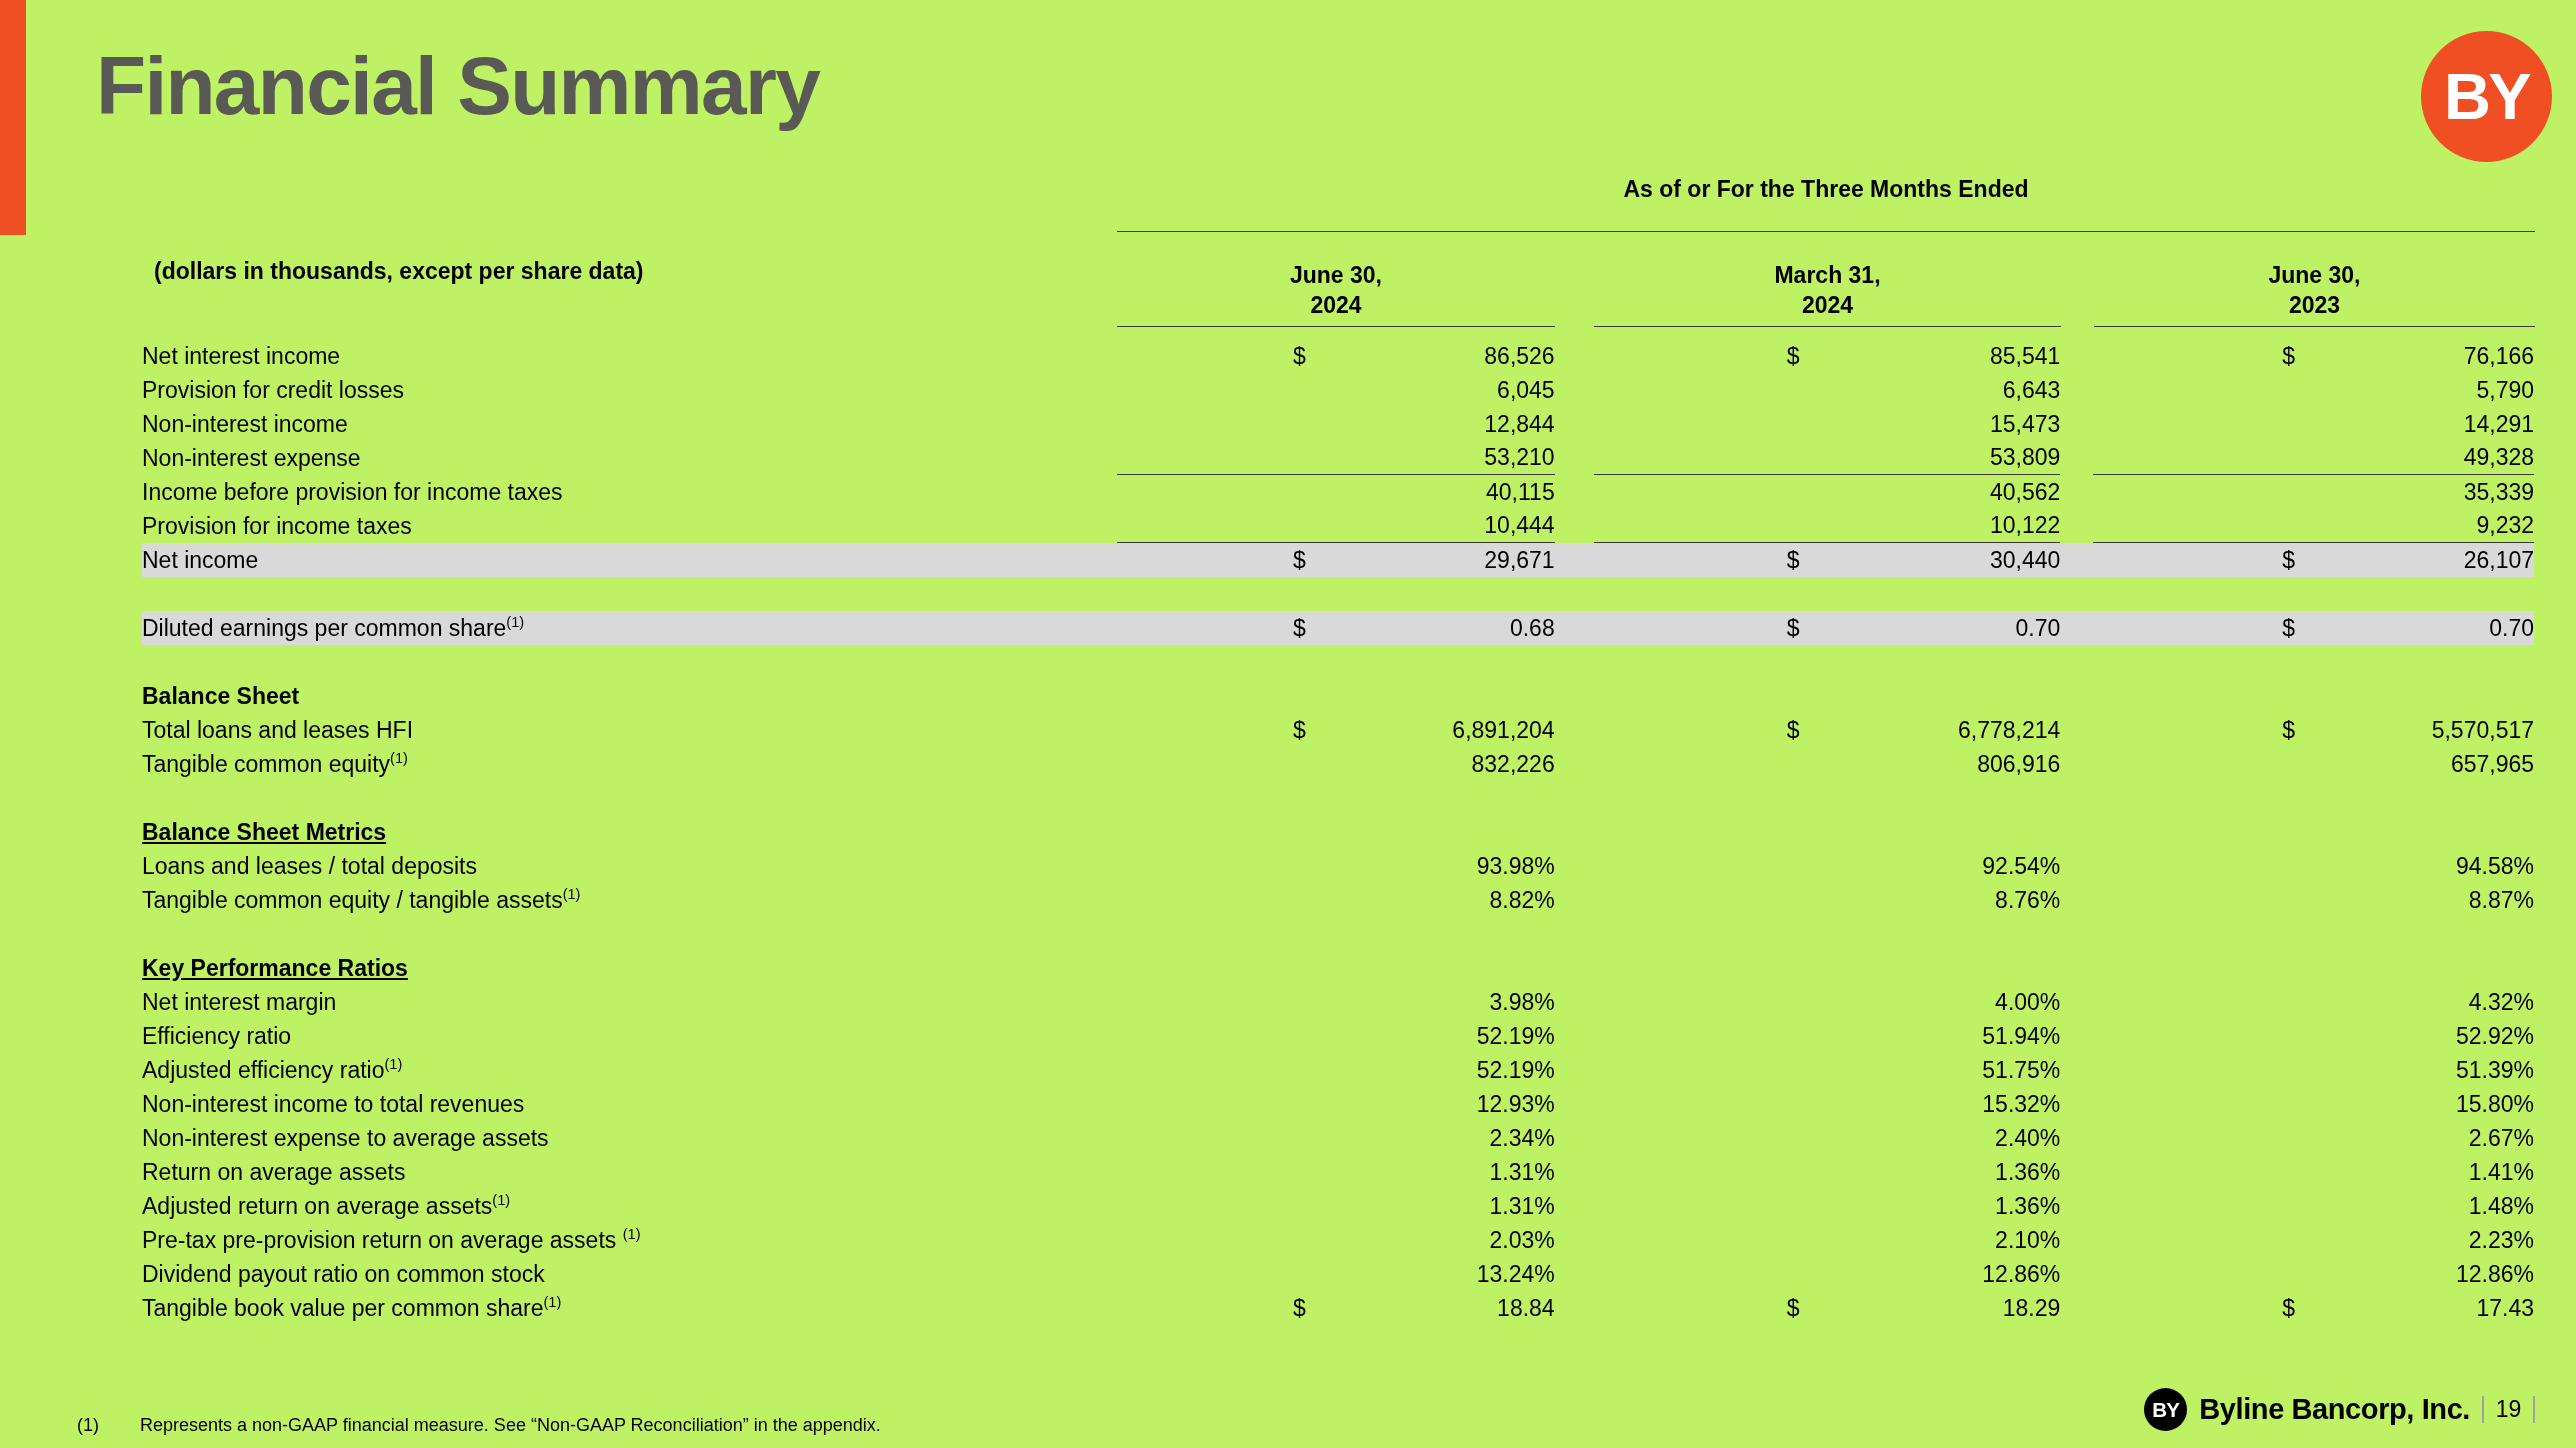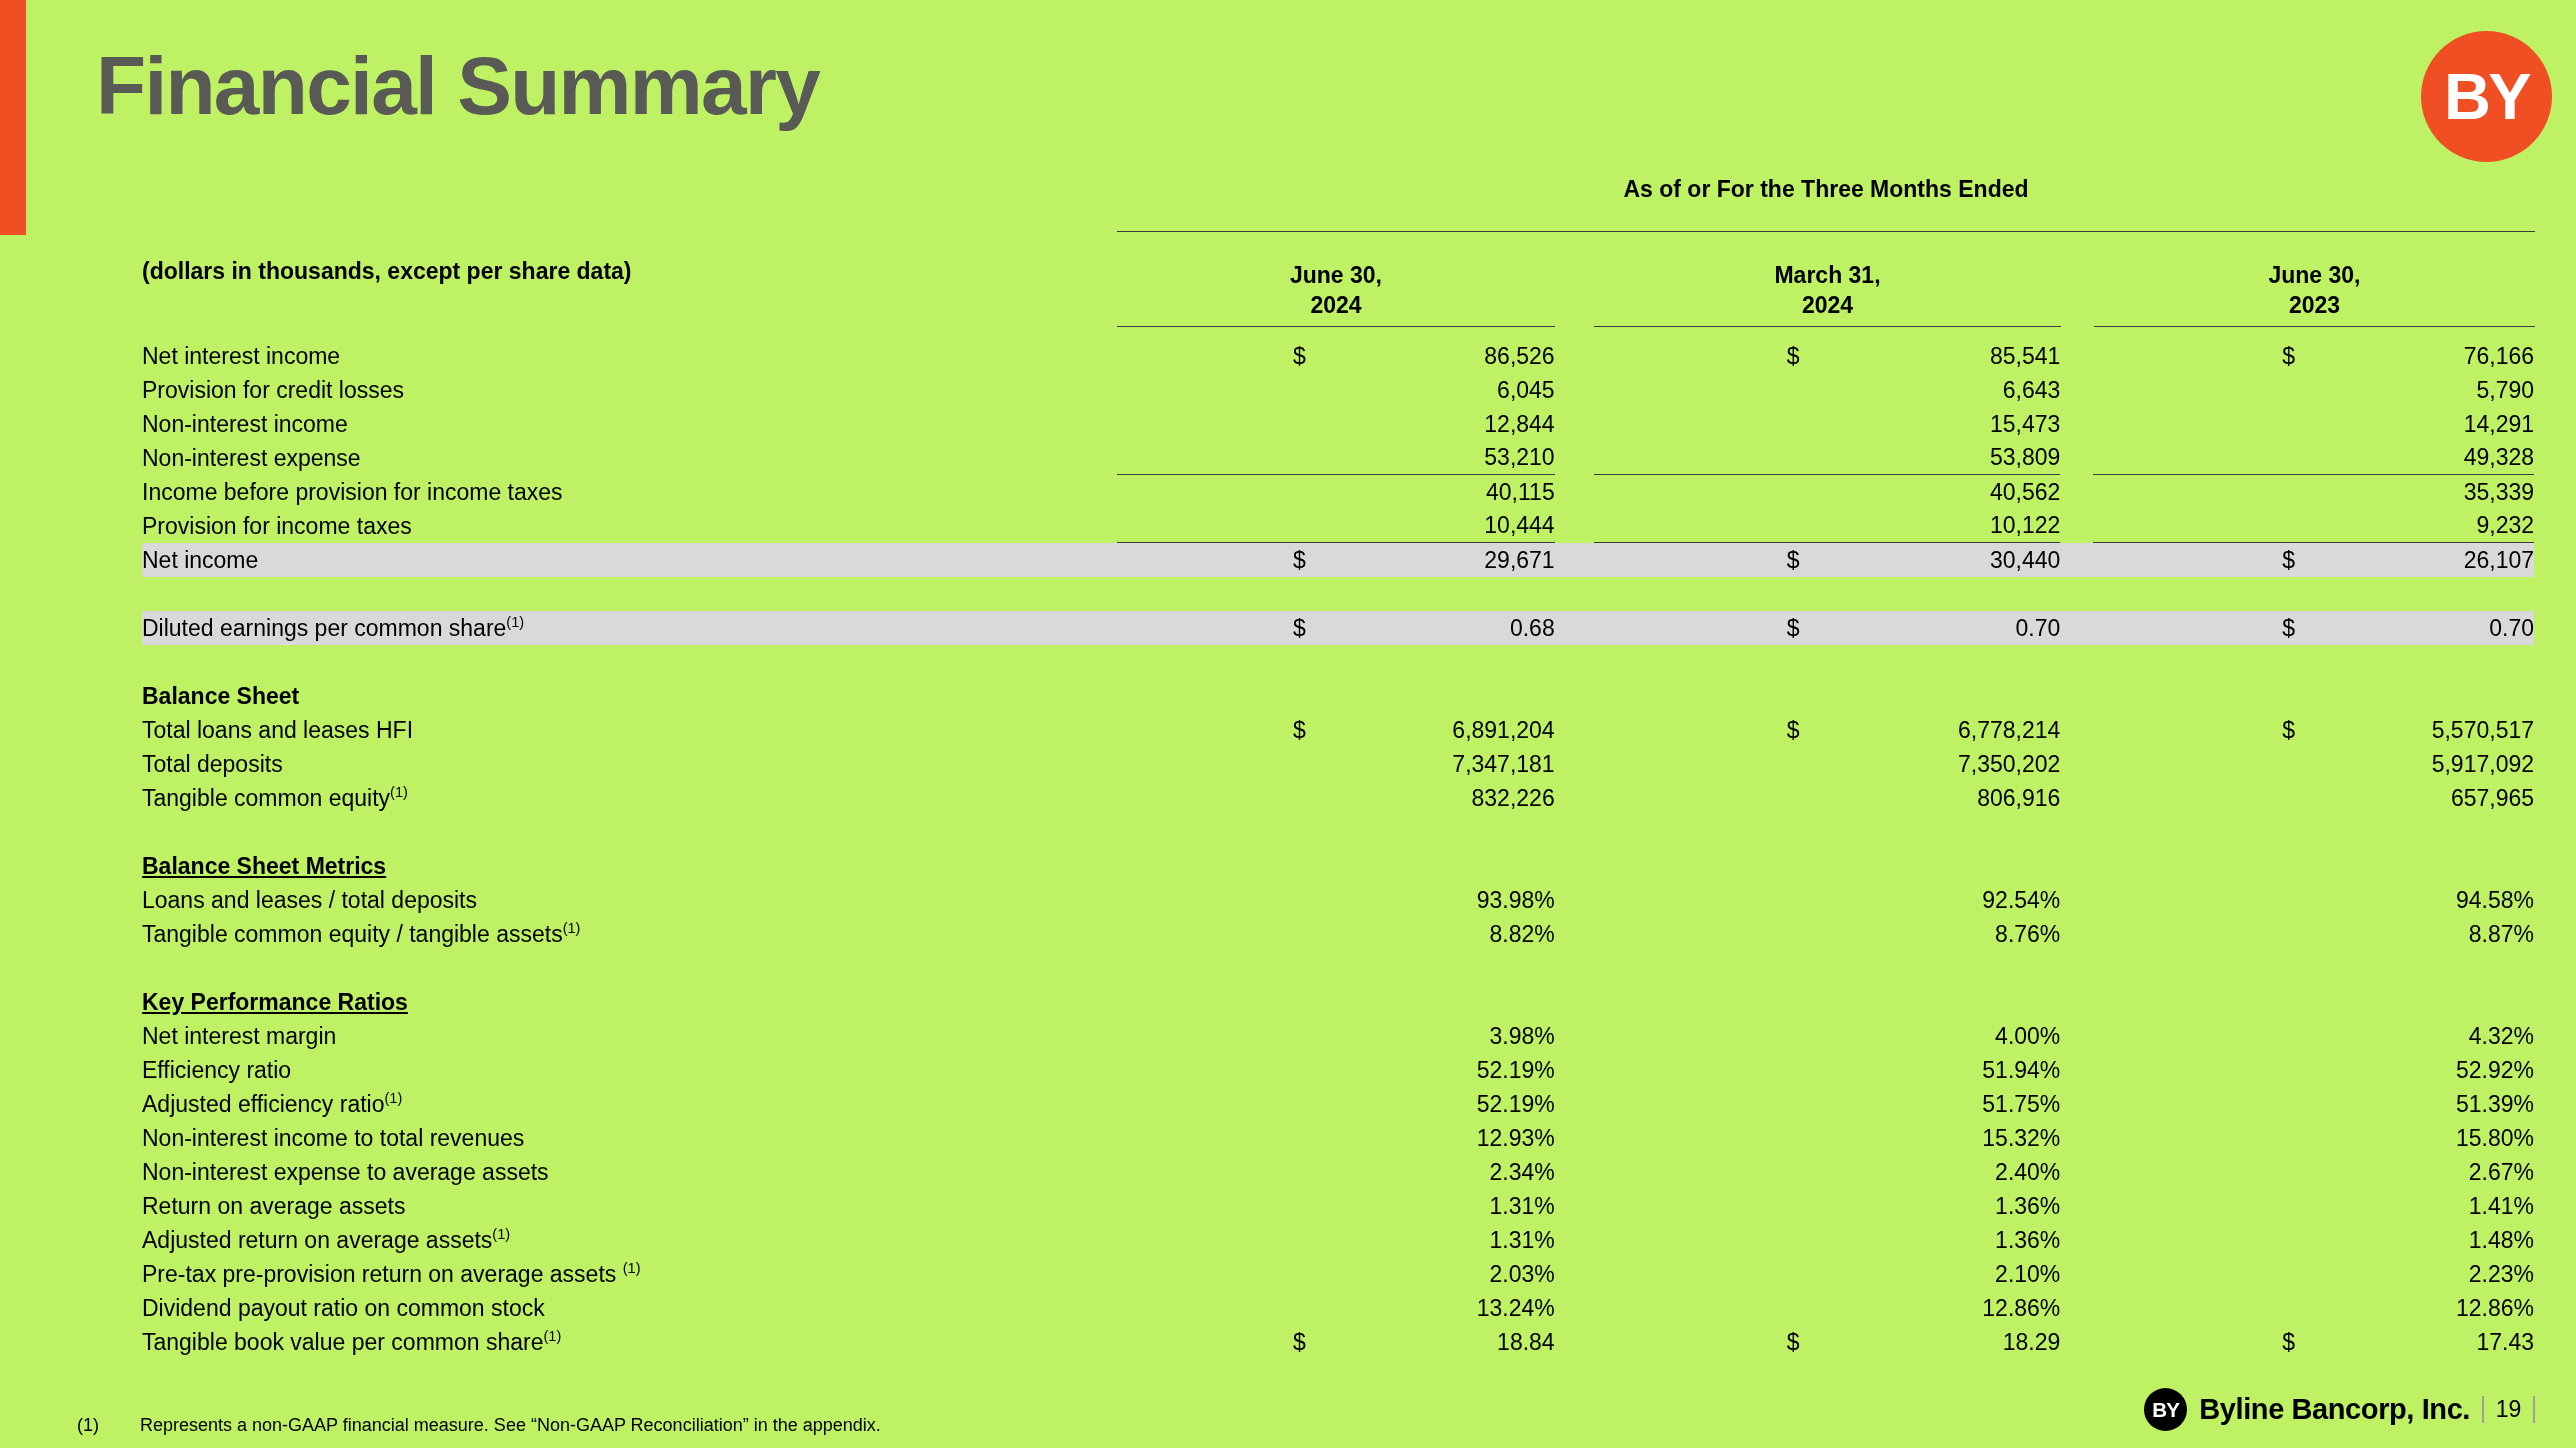--- a/index.html
+++ b/index.html
@@ -57,21 +57,21 @@
     margin-left: 975px;
     width: 1418px;
     text-align: center;
     font-weight: 700;
     padding-bottom: 28px;
     border-bottom: 1.7px solid #3a3a3a;
   }
 
   .dollars-note {
     position: absolute;
-    left: 0; top: 82px;
+    left: 12px; top: 82px;
     font-weight: 700;
   }
 
   .colheads {
     margin-left: 975px;
     width: 1418px;
     display: flex;
     align-items: center;
   }
   .colhead {
@@ -295,35 +295,20 @@
           <div class="col c1">
             <span class="dollar">$</span>
             <span class="val">6,778,214</span>
           </div>
           <div class="col c2">
             <span class="dollar">$</span>
             <span class="val">5,570,517</span>
           </div>
         </div>
         <div class="row">
-          <div class="label"><span class="lbl">Total deposits</span></div>
-          <div class="col c0">
-            <span class="dollar"></span>
-            <span class="val">7,347,181</span>
-          </div>
-          <div class="col c1">
-            <span class="dollar"></span>
-            <span class="val">7,350,202</span>
-          </div>
-          <div class="col c2">
-            <span class="dollar"></span>
-            <span class="val">5,917,092</span>
-          </div>
-        </div>
-        <div class="row">
           <div class="label"><span class="lbl">Tangible common equity</span><sup>(1)</sup></div>
           <div class="col c0">
             <span class="dollar"></span>
             <span class="val">832,226</span>
           </div>
           <div class="col c1">
             <span class="dollar"></span>
             <span class="val">806,916</span>
           </div>
           <div class="col c2">

